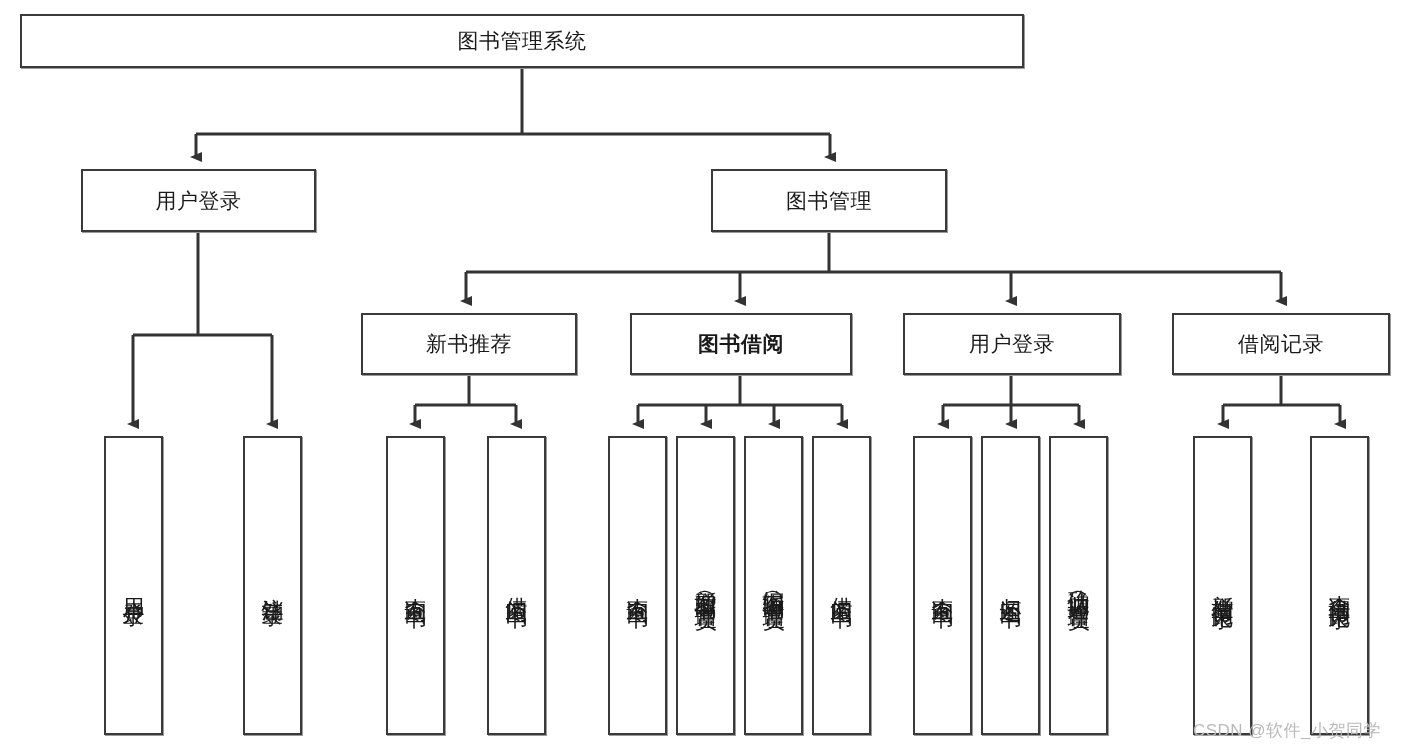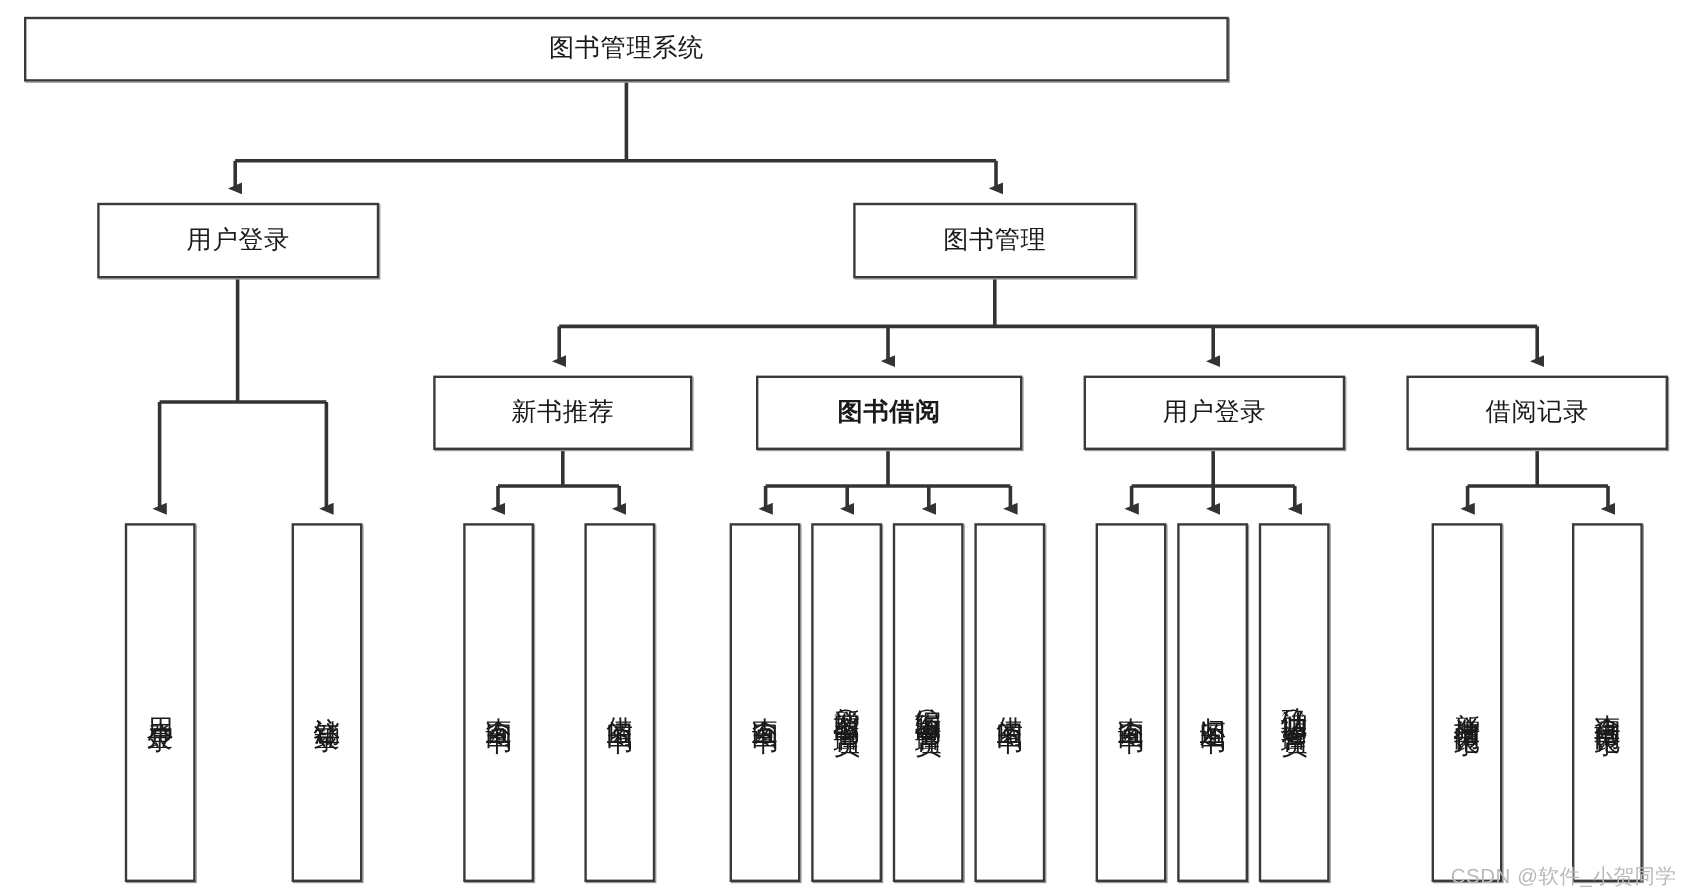--- a/index.html
+++ b/index.html
@@ -51,21 +51,21 @@
   }
   .node.vert .label {
     writing-mode: vertical-rl;
     text-orientation: upright;
     font-size: 22px;
     letter-spacing: 3px;
     line-height: 1;
   }
   #watermark {
     position: absolute;
-    right: 8px;
+    right: 24px;
     bottom: 5px;
     font-size: 17px;
     color: #b9b9b9;
     white-space: nowrap;
     letter-spacing: 0.5px;
   }
 </style>
 </head>
 <body>
 

